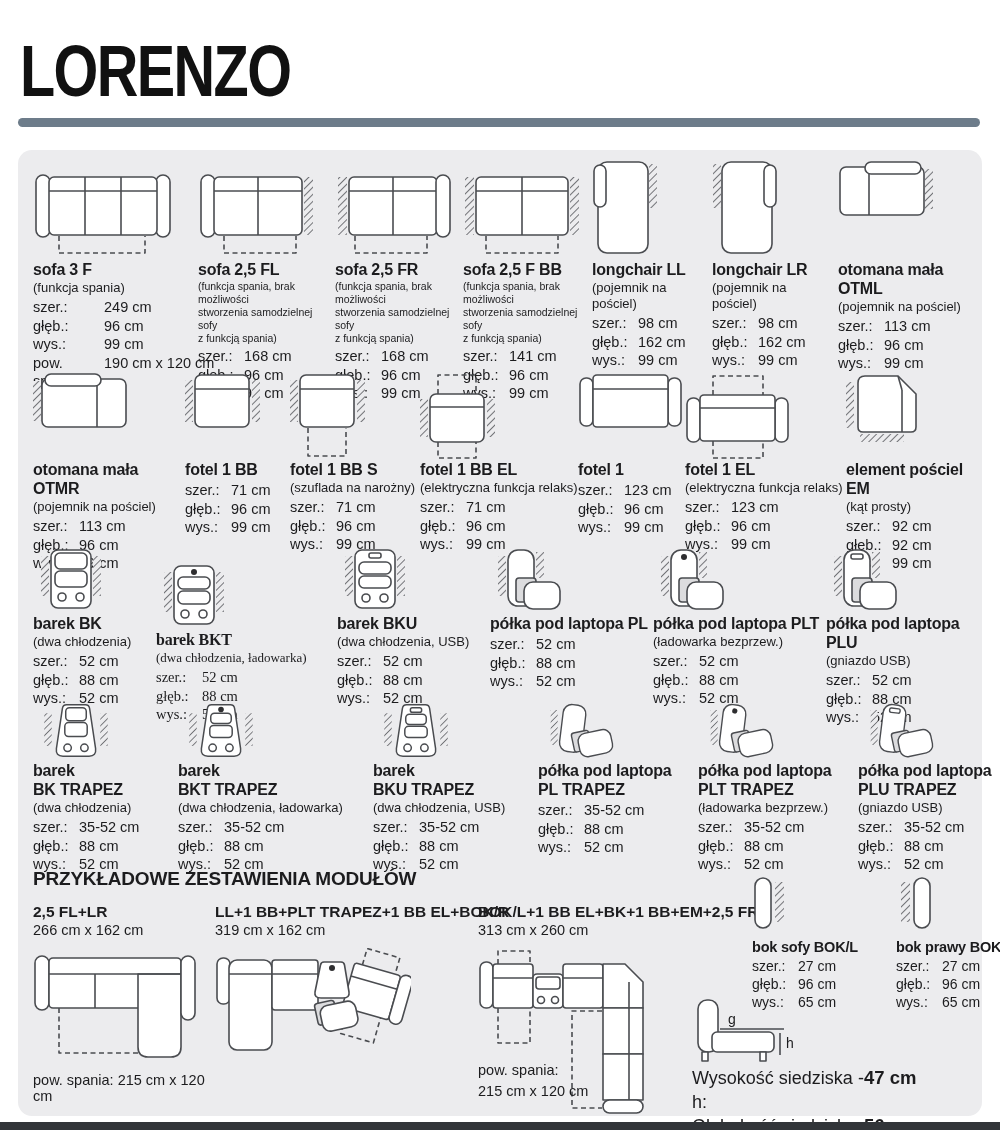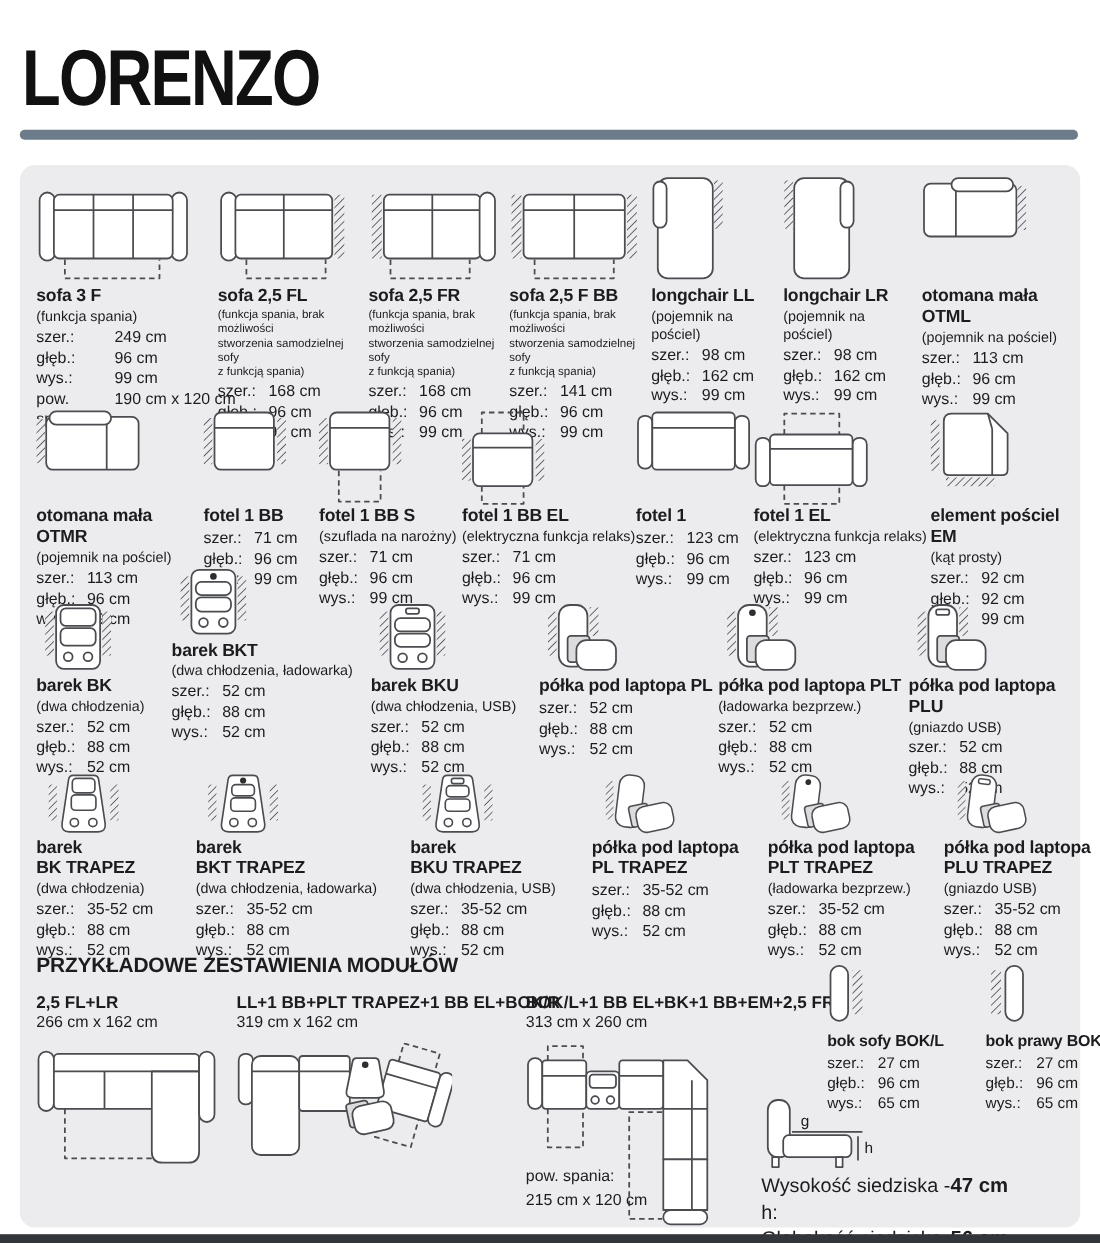--- a/index.html
+++ b/index.html
@@ -493,21 +493,21 @@
           <span class="dl">głęb.:</span>
           <span class="dv">88 cm</span>
         </div>
         <div class="r">
           <span class="dl">wys.:</span>
           <span class="dv">52 cm</span>
         </div>
       </div>
   </div>
 
-  <div class="card r3 ml8" style="left:156px;top:516px;width:178px;">
+  <div class="card r3 ml8" style="left:156px;top:564px;width:178px;font-family:Liberation Serif, serif;">
     <div class="dia">
       <svg width="60" height="62" viewBox="0 0 60 62">
         <rect class="ht" x="0" y="8" width="8" height="40"></rect>
           <rect class="ht" x="52" y="8" width="8" height="40"></rect>
         <rect x="10" y="2" width="40" height="58" rx="7"></rect>
         <circle class="dot" cx="30" cy="8" r="3"></circle>
         <rect x="14" y="13" width="32" height="12" rx="5"></rect>
         <rect x="14" y="27" width="32" height="13" rx="5"></rect>
         <circle cx="21" cy="50" r="4"></circle>
           <circle cx="39" cy="50" r="4"></circle>
@@ -850,20 +850,21 @@
       <svg width="165" height="112" viewBox="0 0 165 112">
         <rect x="2" y="8" width="14" height="54" rx="7"></rect>
         <rect x="16" y="10" width="132" height="50" rx="4"></rect>
         <path d="M105,26 H148 V99 Q148,109 138,109 H115 Q105,109 105,99 Z"></path>
         <rect x="148" y="8" width="14" height="64" rx="7"></rect>
         <line x1="16" y1="26" x2="148" y2="26"></line>
         <line x1="62" y1="26" x2="62" y2="60"></line>
         <path class="da" d="M26,60 V105 H105"></path>
       </svg>
     </div>
+    <div class="exnote">pow. spania: 215 cm x 120 cm</div>
   </div>
 
   <div class="ex" style="left:215px;top:902px;width:250px;">
     <div class="exn">LL+1 BB+PLT TRAPEZ+1 BB EL+BOK/R</div>
     <div class="exs">319 cm x 162 cm</div>
     <div class="exd">
       <svg width="196" height="112" viewBox="0 0 196 112">
         <rect x="2" y="10" width="13" height="46" rx="6"></rect>
         <rect x="14" y="12" width="43" height="90" rx="8"></rect>
         <line x1="14" y1="26" x2="57" y2="26"></line>

